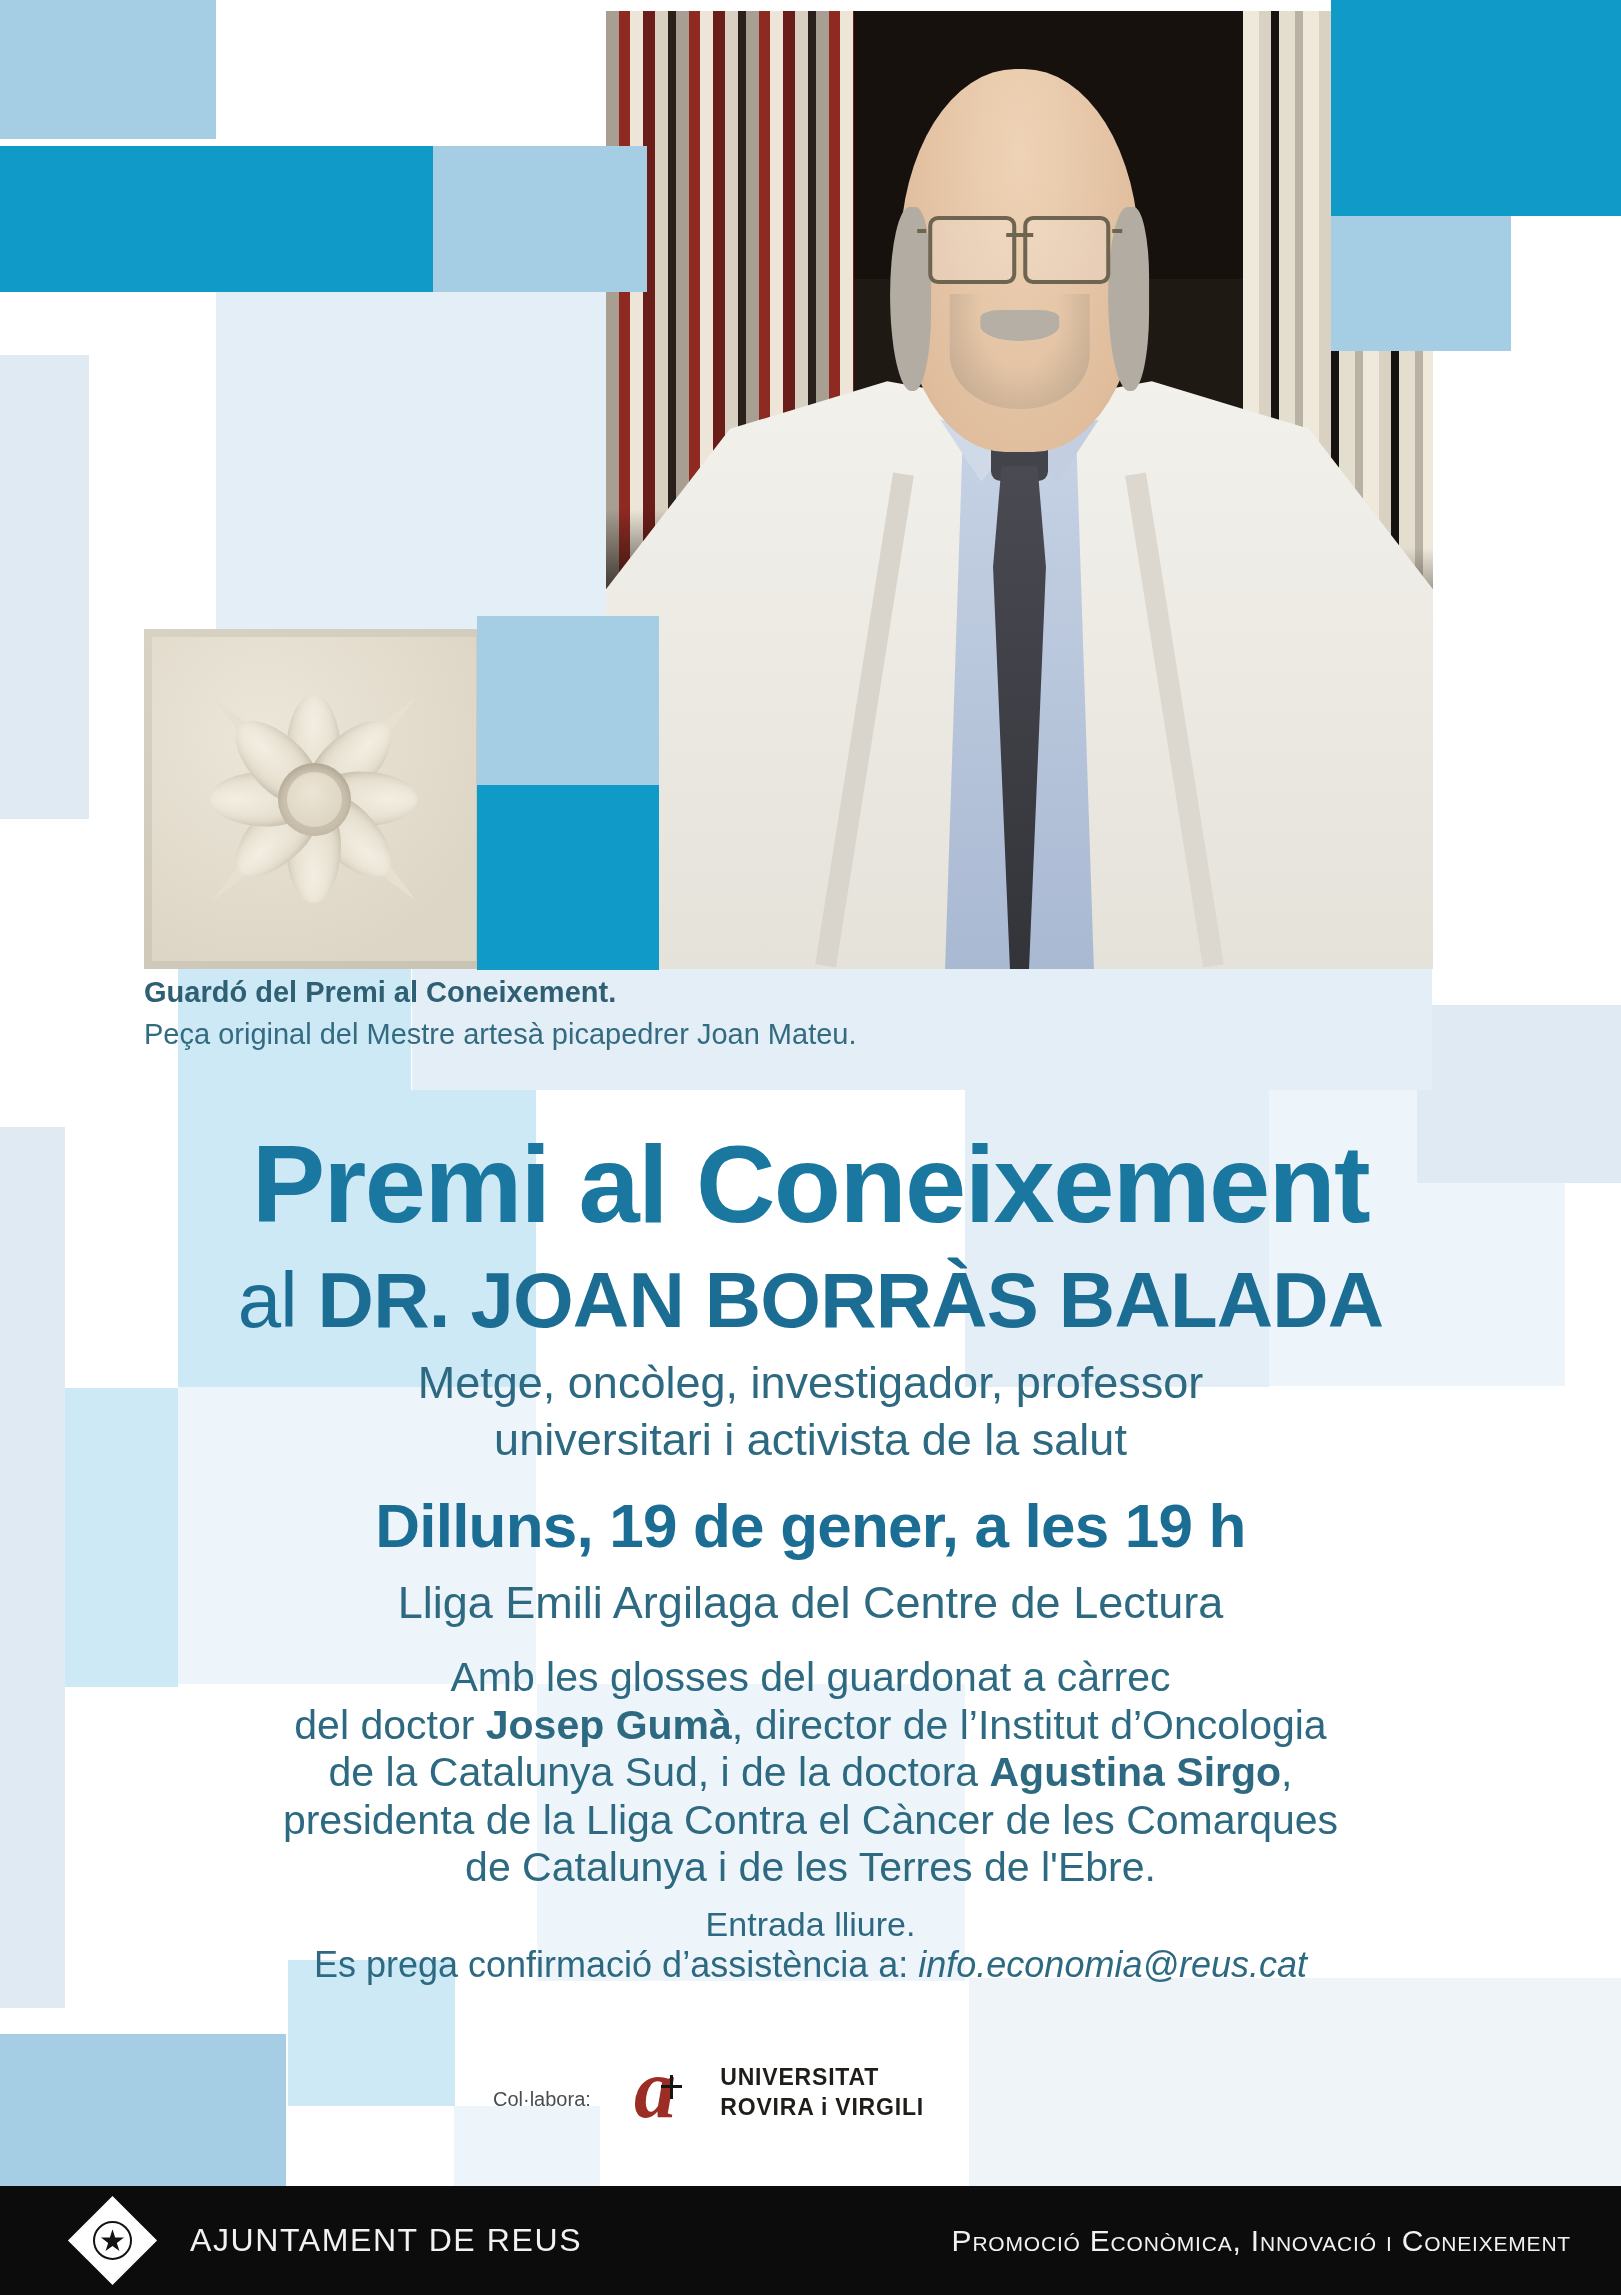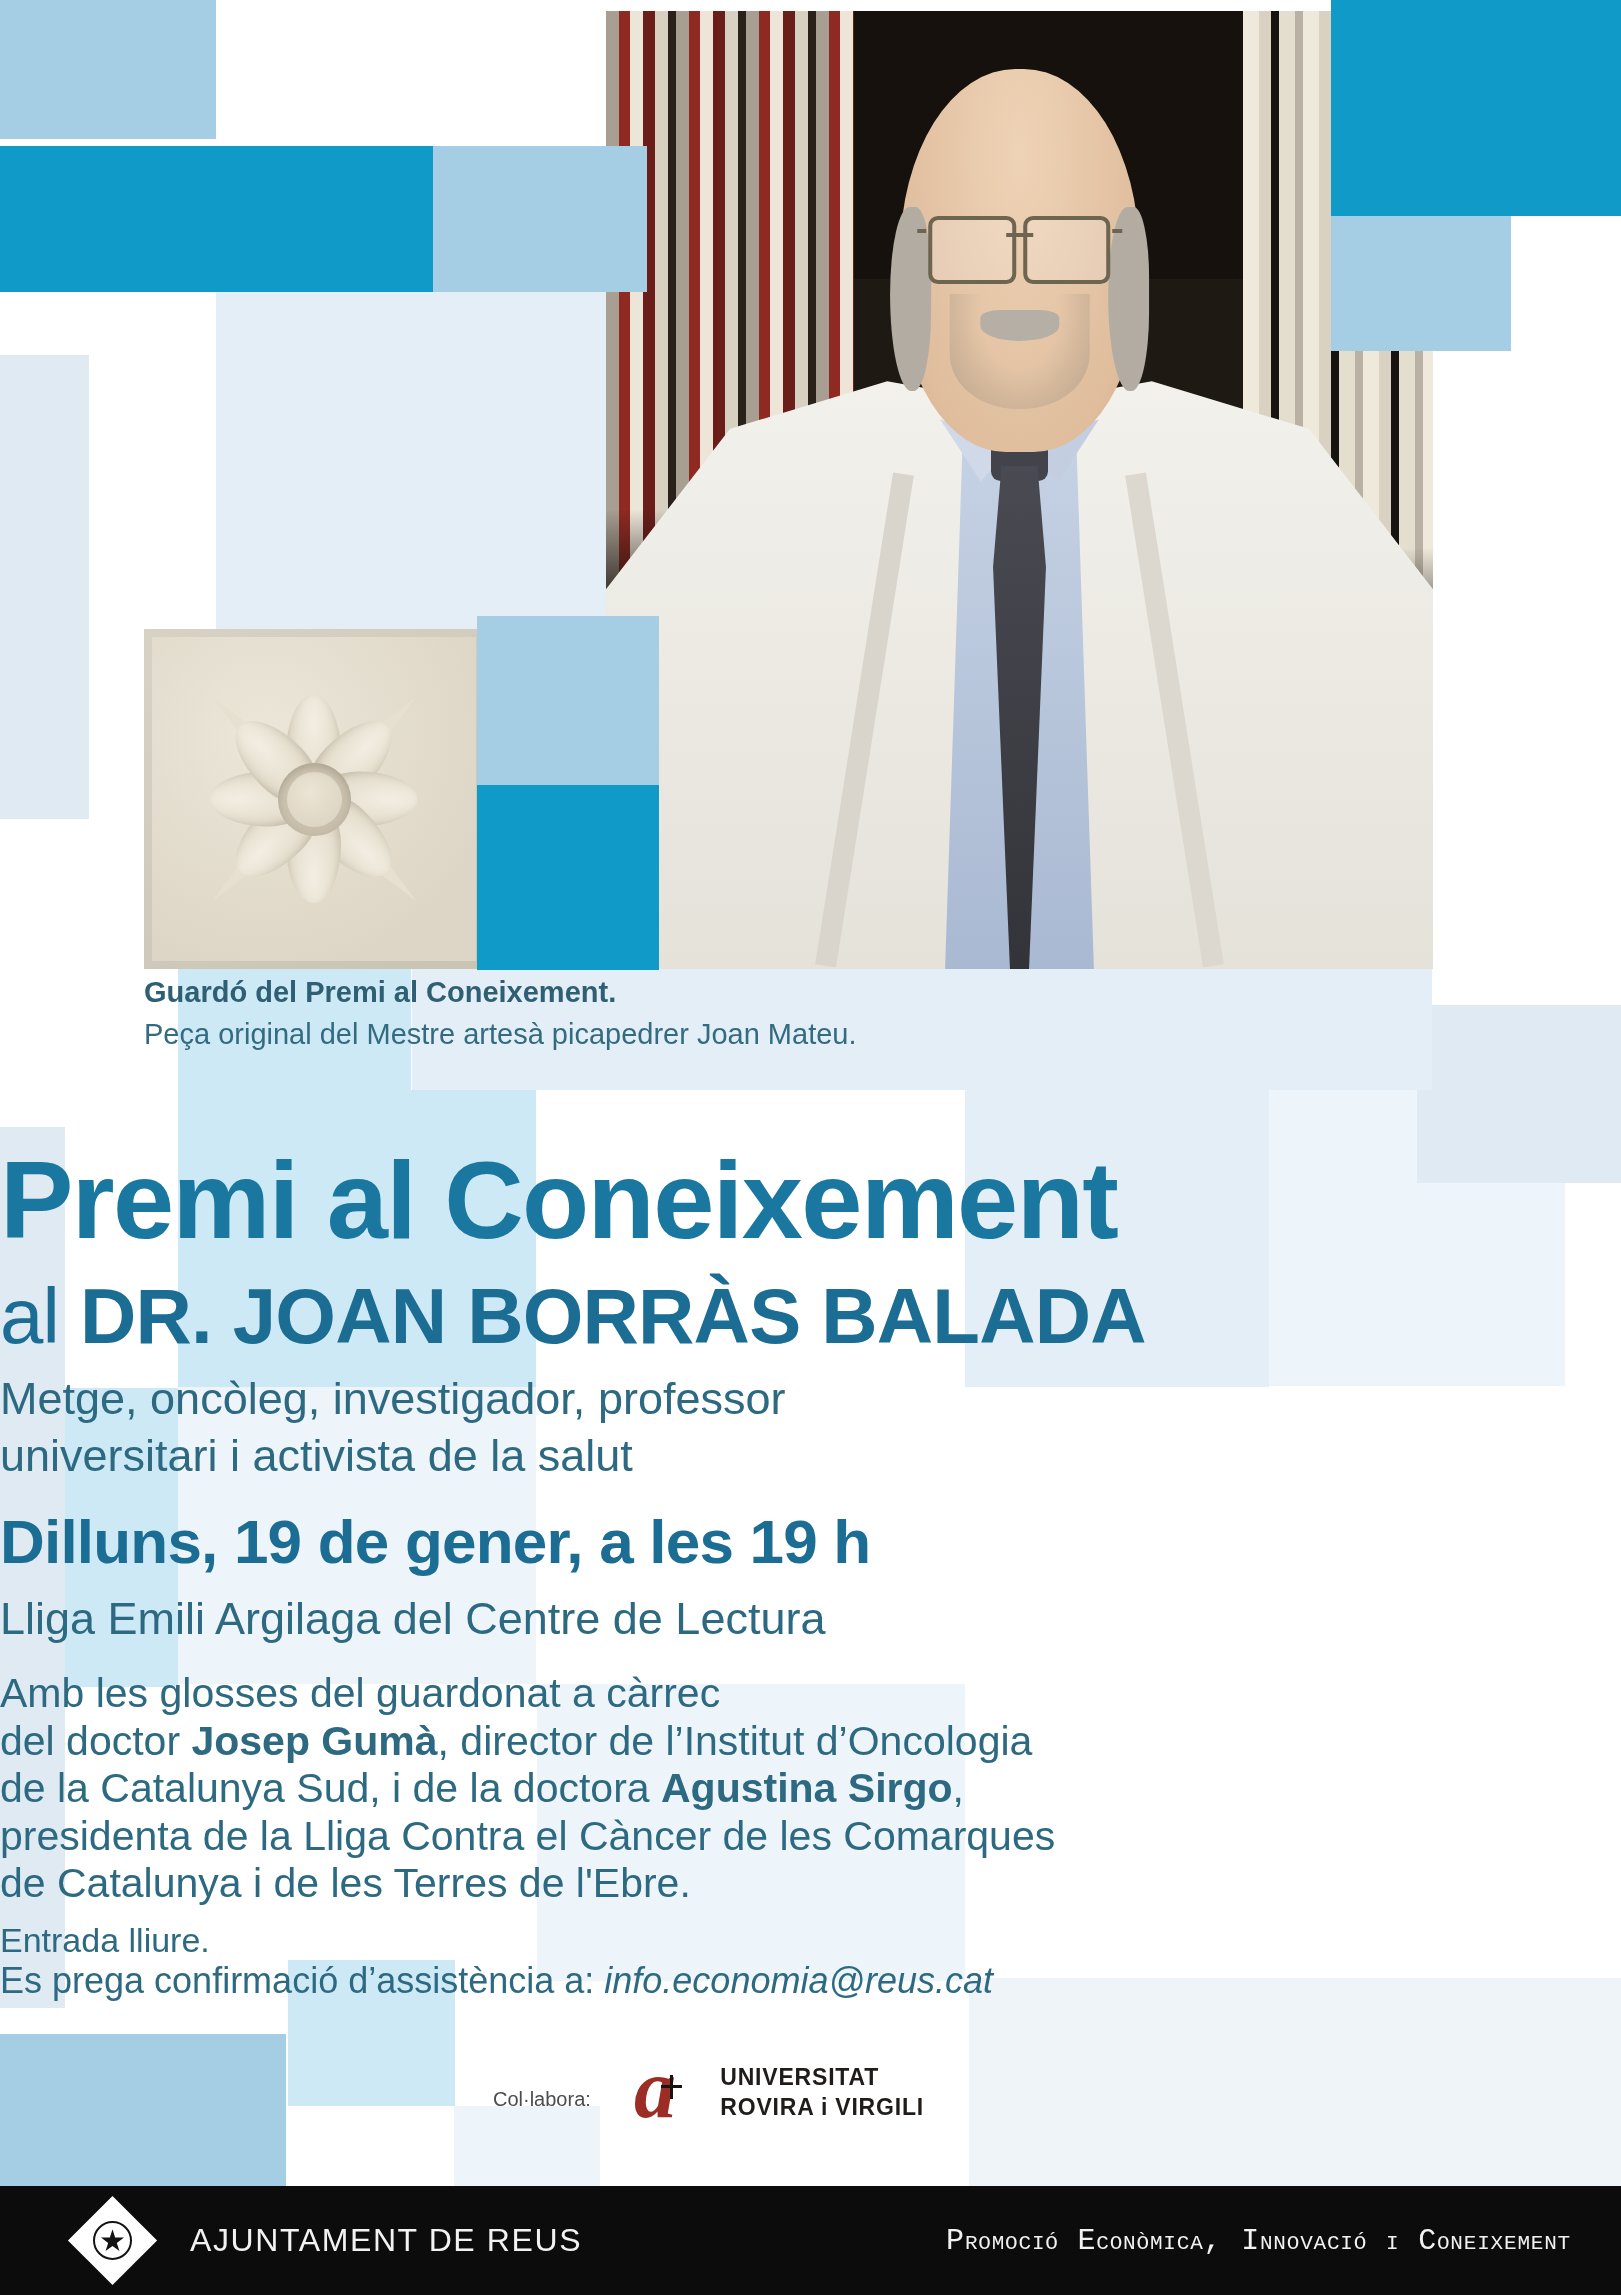--- a/index.html
+++ b/index.html
@@ -89,21 +89,21 @@
   .spike{position:absolute;left:-7.3px;top:-144px;width:14.6px;height:52px;background:#e7e0d0;
     clip-path:polygon(50% 0,100% 100%,0 100%);transform-origin:50% 144px;}
   .core{position:absolute;left:-36px;top:-36px;width:73px;height:73px;border-radius:50%;
     background:radial-gradient(circle at 45% 40%,#ece4d4,#d4cbb8);
     box-shadow:inset 0 0 0 9px rgba(160,150,128,.35), inset 0 4px 7.3px rgba(90,80,60,.3);}
 
   
   .caption{position:absolute;left:144px;top:971px;z-index:8;line-height:1.45;font-size:29px;}
   .caption .c1{font-weight:bold;color:var(--caption);}
   .caption .c2{color:var(--caption2);}
-  .centered{position:absolute;left:0;width:100%;text-align:left;z-index:8;margin-top:16px;}
+  .centered{position:absolute;left:0;width:100%;text-align:center;z-index:8;}
   .main-title{top:1120px;font-size:110px;font-weight:bold;color:var(--title);letter-spacing:-1.6px;}
   .name-line{top:1255px;font-size:78px;color:var(--name);letter-spacing:-0.8px;}
   .name-line .pre{font-weight:400;}
   .name-line .nm{font-weight:bold;}
   .subtitle{top:1355px;font-size:45px;line-height:1.26;color:var(--teal);}
   .date-line{top:1490px;font-size:62px;font-weight:bold;color:var(--name);letter-spacing:-0.8px;}
   .venue-line{top:1577px;font-size:45px;color:var(--teal);}
   .body-text{top:1654px;font-size:41px;line-height:1.16;color:var(--teal);}
   .body-text b{font-weight:bold;}
   .admission1{top:1905px;font-size:34px;color:var(--teal);}
@@ -125,21 +125,21 @@
 
   
   .footer{position:absolute;left:0;top:2186px;width:1621px;height:109px;background:var(--footerbg);z-index:10;}
   .diamond{position:absolute;left:81px;top:23px;width:63px;height:63px;background:#ffffff;transform:rotate(45deg);}
   .diamond .ring{position:absolute;inset:12px;border:2.4px solid #131313;border-radius:50%;}
   .diamond .star{position:absolute;inset:19.5px;background:#131313;transform:rotate(-45deg);
     clip-path:polygon(50% 0%,61% 35%,98% 35%,68% 57%,79% 91%,50% 70%,21% 91%,32% 57%,2% 35%,39% 35%);}
   .footer-left{position:absolute;left:190px;top:0;height:109px;display:flex;align-items:center;
     color:var(--footertx);font-size:32px;letter-spacing:1.6px;}
   .footer-right{position:absolute;right:50px;top:0;height:109px;display:flex;align-items:center;
-    color:var(--footertx);font-size:30px;font-variant:small-caps;letter-spacing:0.8px;font-family:Liberation Mono, monospace;}
+    color:var(--footertx);font-size:30px;font-variant:small-caps;letter-spacing:0.8px;}
 </style>
 </head>
 <body>
 
 <div class="stage">
 
   <div class="tile" id="t4"></div>
   <div class="tile" id="t5"></div>
   <div class="tile" id="t10"></div>
   <div class="tile" id="t11"></div>

